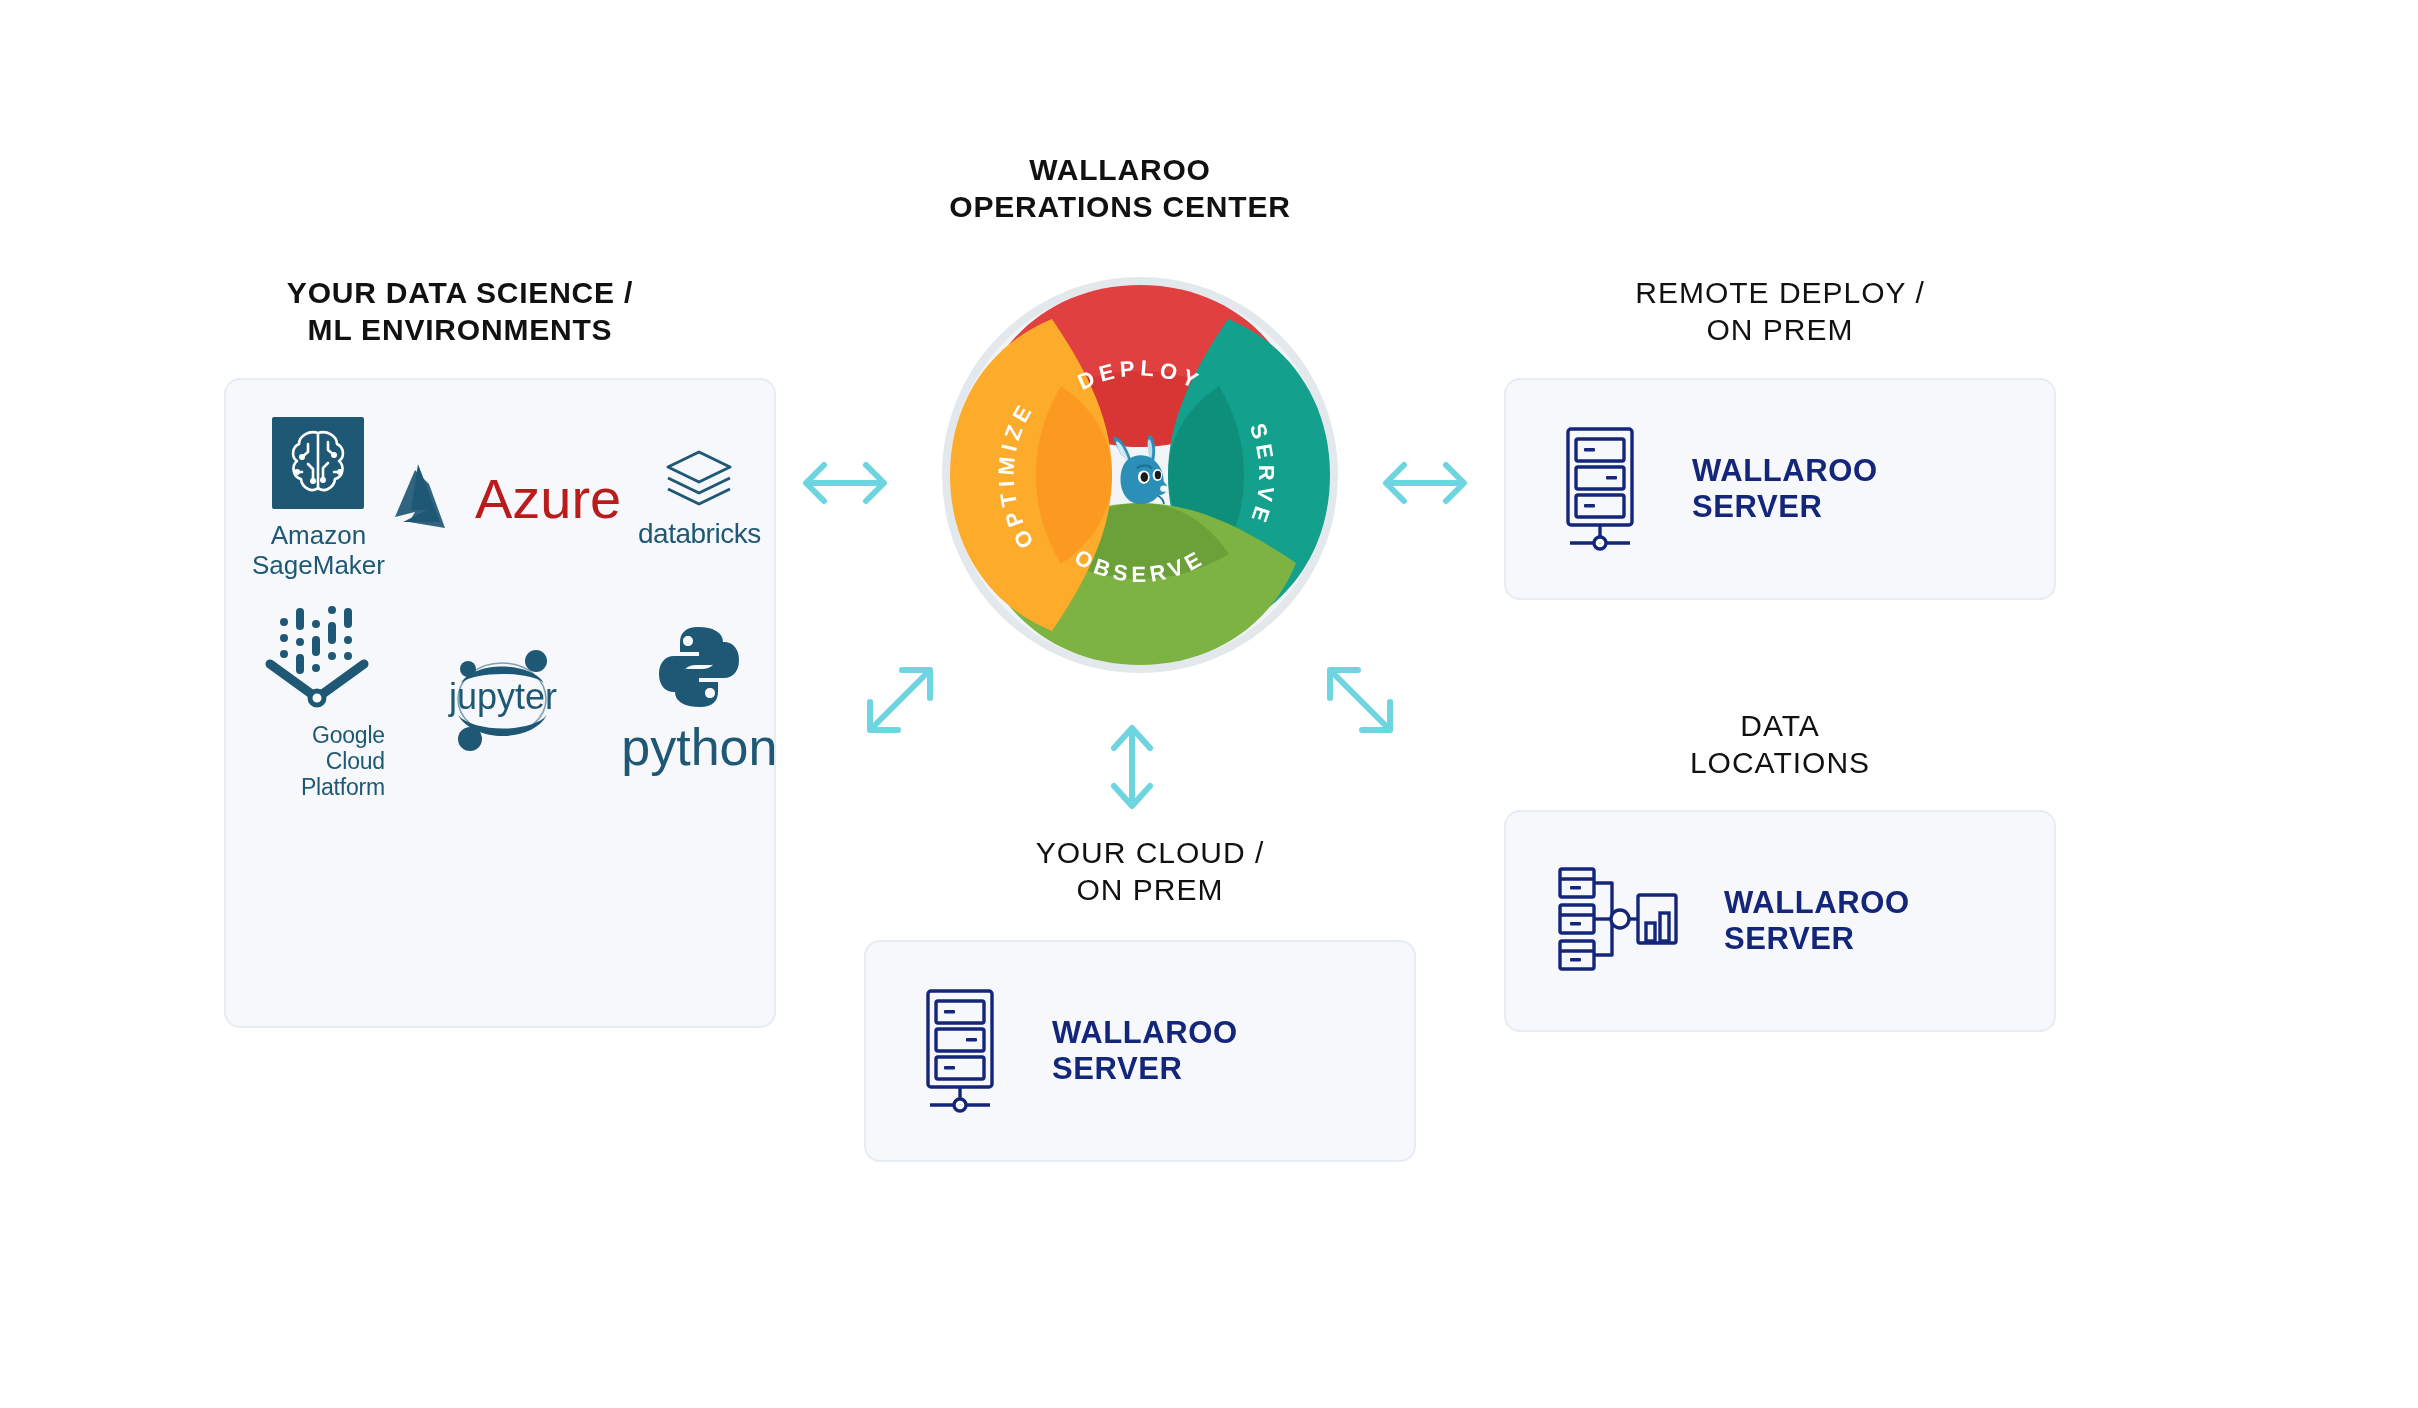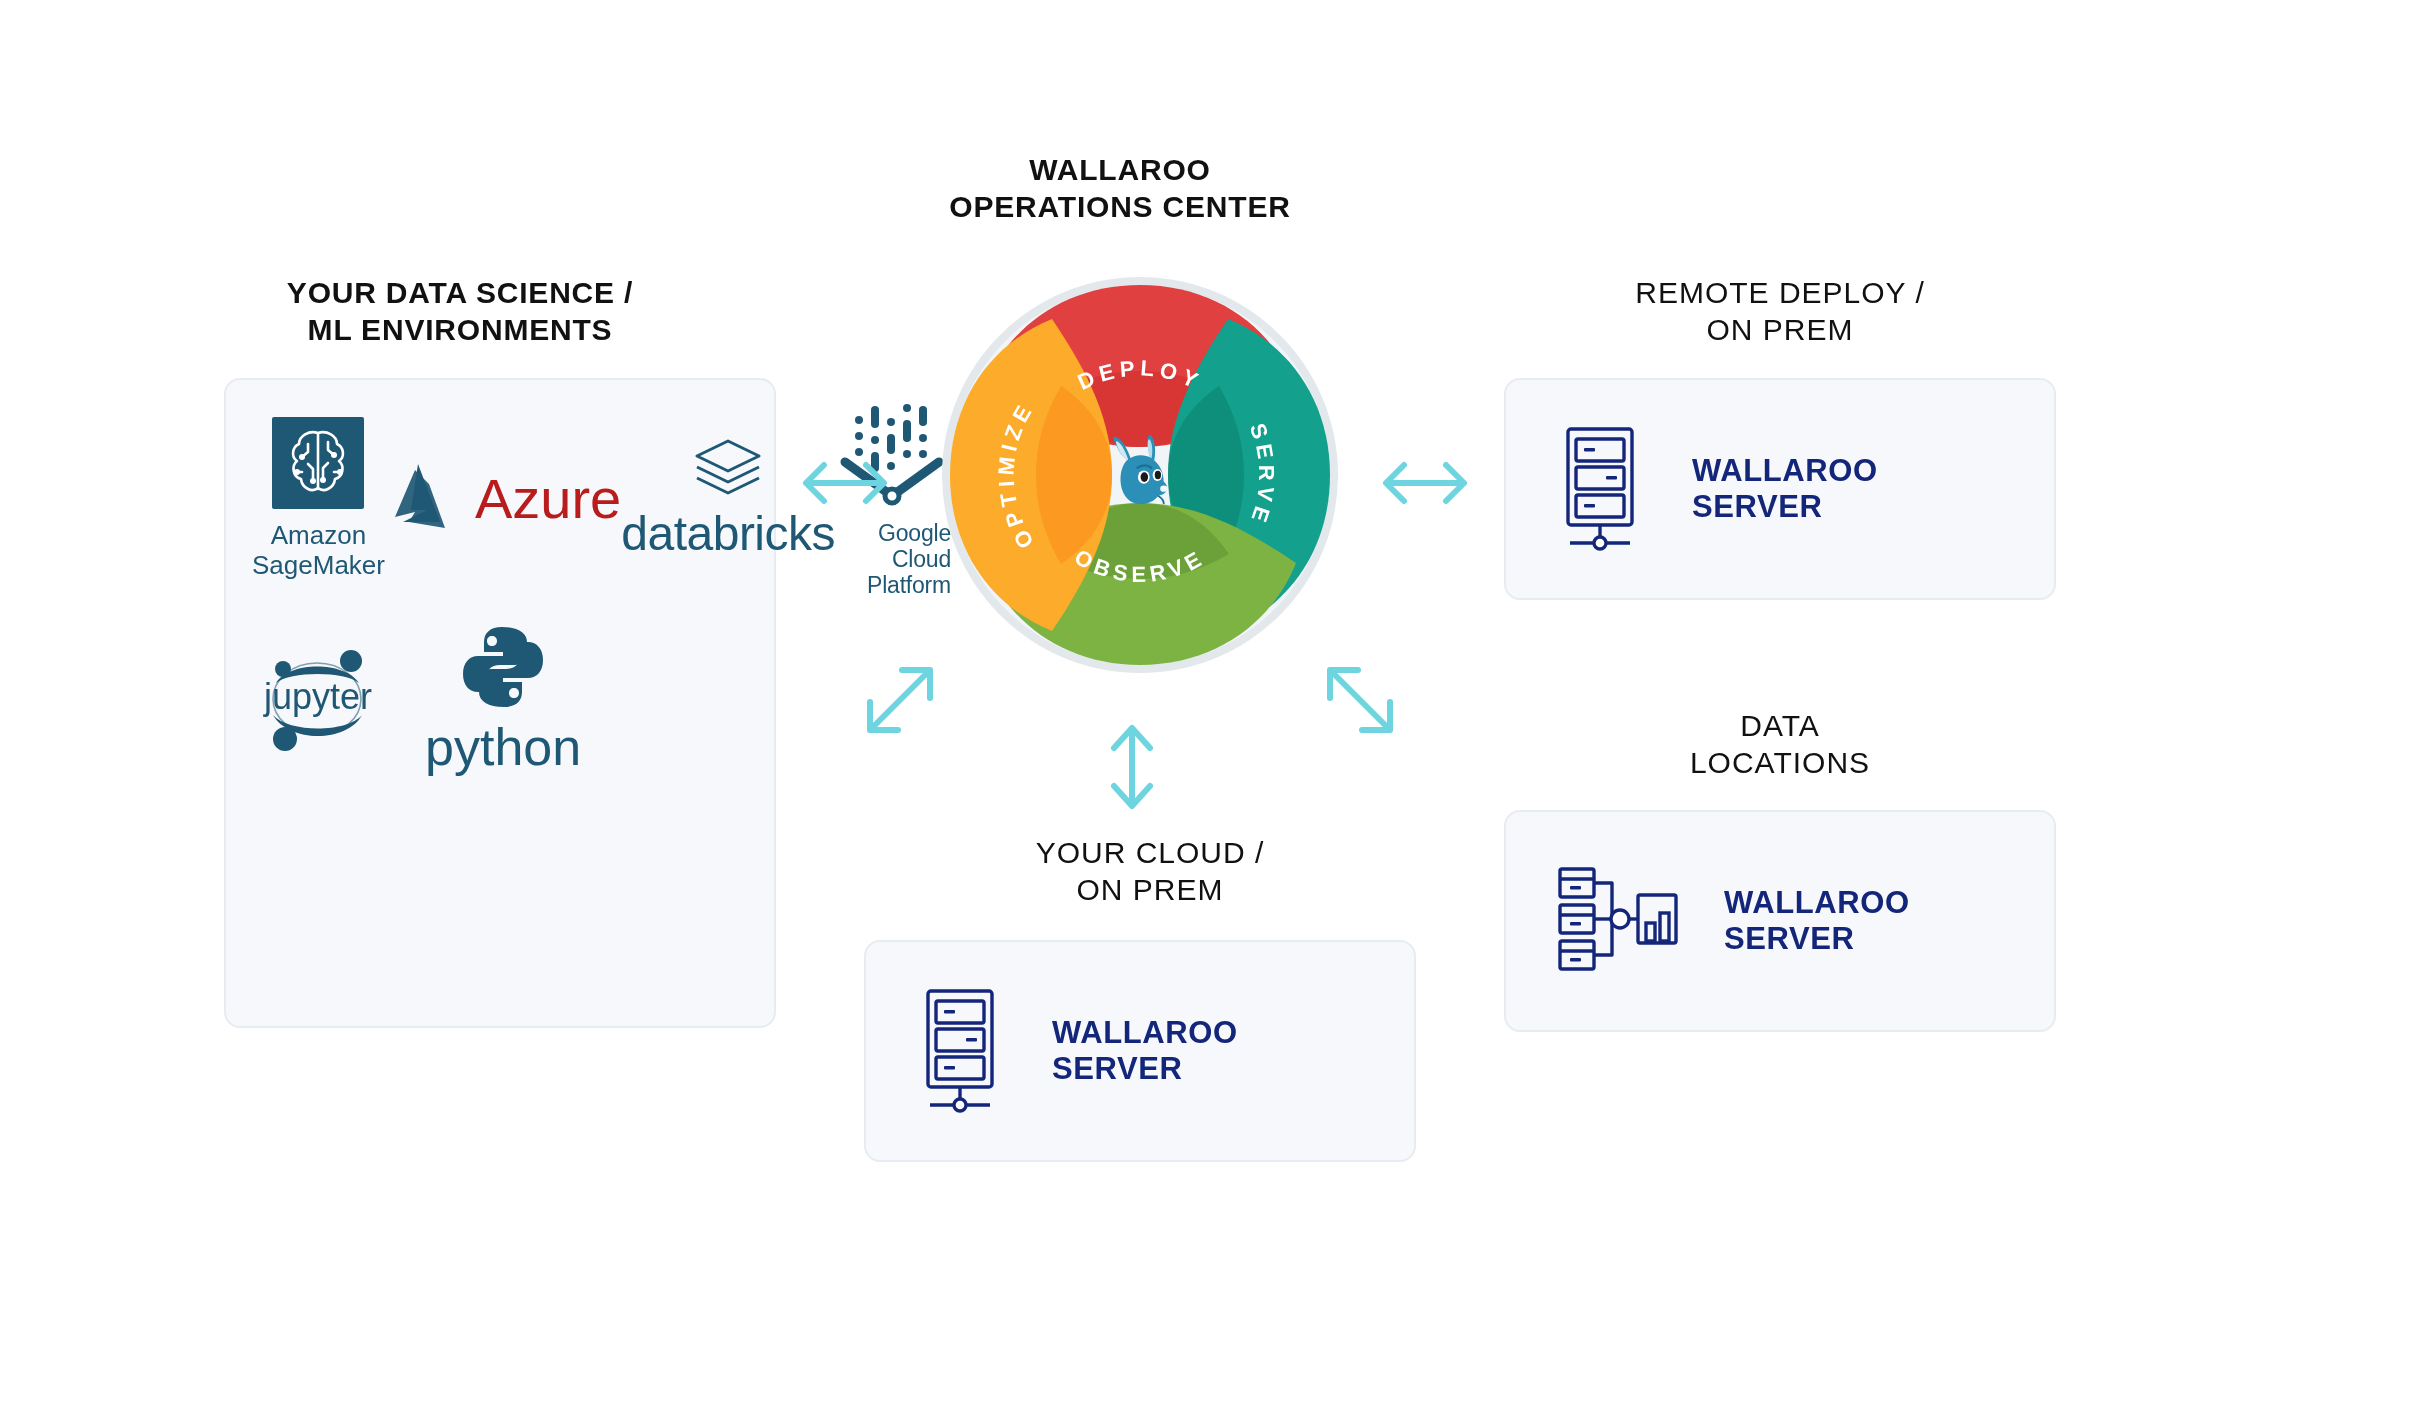--- a/index.html
+++ b/index.html
@@ -46,21 +46,21 @@
   #panel-envs   { left: 224px;  top: 378px;  width: 552px;  height: 650px; }
   #card-remote  { left: 1504px; top: 378px;  width: 552px;  height: 222px; }
   #card-edge    { left: 1504px; top: 810px;  width: 552px;  height: 222px; }
   #card-cloud   { left: 864px;  top: 940px;  width: 552px;  height: 222px; }
 
   
   .logo-grid {
     position: absolute;
     inset: 0;
     display: grid;
-    grid-template-columns: 1fr 1fr 1fr 1fr;
+    grid-template-columns: 1fr 1fr 1fr;
     grid-template-rows: 1fr 1fr 1fr;
     align-items: center;
     justify-items: center;
     padding: 18px 26px 22px 26px;
     box-sizing: border-box;
   }
   .logo-cell {
     display: flex;
     flex-direction: column;
     align-items: center;
@@ -180,21 +180,21 @@
       <div class="logo-cell">
         <span>
           <svg width="74" height="62" viewBox="0 0 74 62">
             <g fill="none" stroke="#1f5874" stroke-width="3" stroke-linejoin="round">
               <path d="M37 4 L68 19 L37 34 L6 19 Z"></path>
               <path d="M6 30 L37 45 L68 30"></path>
               <path d="M6 41 L37 56 L68 41"></path>
             </g>
           </svg>
         </span>
-        <div class="logo-caption tight" style="font-size:48px; font-weight:400; letter-spacing:-0.5px;">databricks</div>
+        <div class="logo-caption tight" style="font-size:28px; font-weight:400; letter-spacing:-0.5px;">databricks</div>
       </div>
 
       <div class="logo-cell">
         <span>
           <svg width="116" height="112" viewBox="0 0 116 112">
             <g fill="#1f5874">
               <rect x="20" y="16" width="8" height="8" rx="4"></rect>
               <rect x="20" y="32" width="8" height="8" rx="4"></rect>
               <rect x="20" y="48" width="8" height="8" rx="4"></rect>
               <rect x="36" y="6" width="8" height="22" rx="4"></rect>

